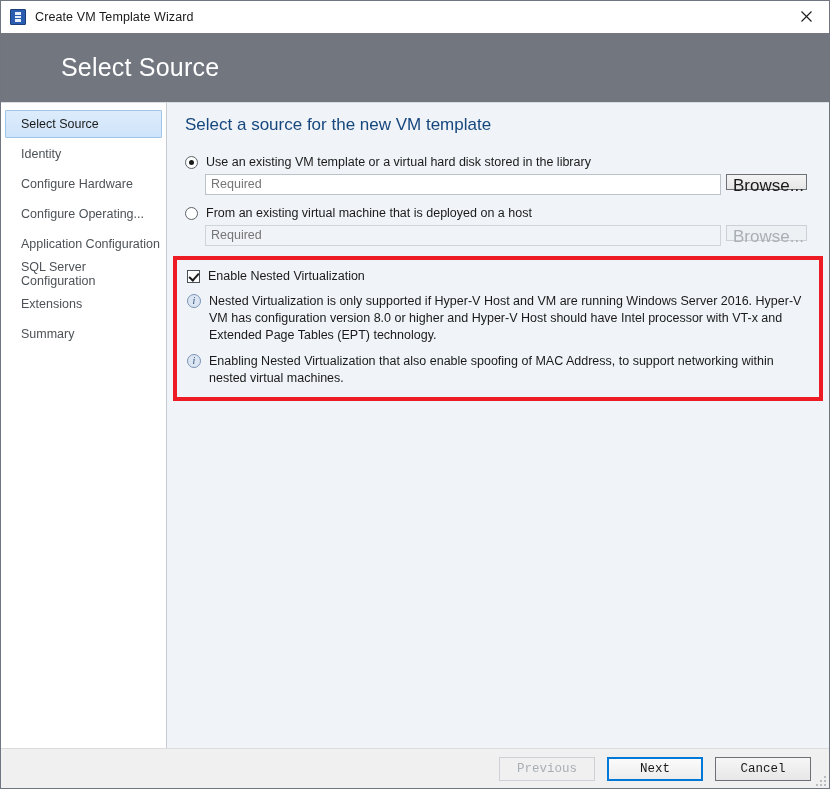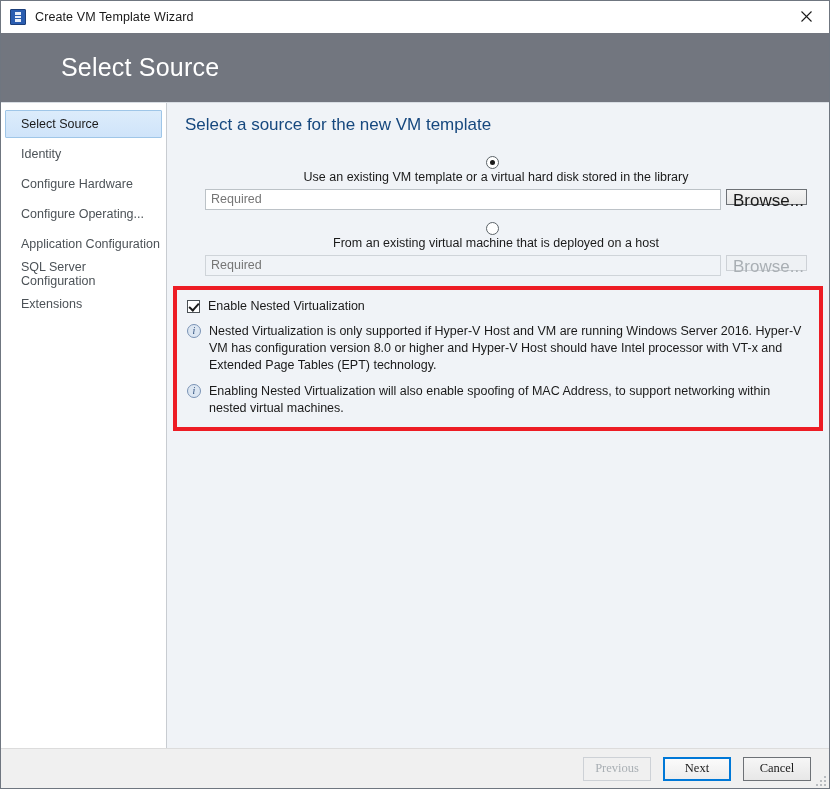--- a/index.html
+++ b/index.html
@@ -146,23 +146,22 @@
   }
   .page-heading {
     font-size: 17px;
     color: #16487e;
     margin: 0 0 19px 0;
     font-weight: 400;
   }
 
   .option-row {
     display: flex;
-    align-items: center;
+    align-items: flex-start;
     margin-bottom: 4px;
-    flex-direction: column;
   }
   .radio {
     width: 13px;
     height: 13px;
     border-radius: 50%;
     border: 1px solid #5b6368;
     background: #ffffff;
     box-sizing: border-box;
     margin-top: 2px;
     margin-right: 8px;
@@ -311,29 +310,29 @@
     background: #f0f0f0;
     border-top: 1px solid #dcdcdc;
     display: flex;
     align-items: center;
     justify-content: flex-end;
     padding-right: 18px;
     box-sizing: border-box;
     position: relative;
   }
   .footer-btn {
-    width: 68px;
+    width: 96px;
     height: 24px;
     margin-left: 12px;
     box-sizing: border-box;
     border: 1px solid #6d7176;
     background: linear-gradient(to bottom, #f6f6f6 0%, #e7e7e7 100%);
     font-size: 12.5px;
     color: #1a1a1a;
-    font-family: Liberation Serif, serif;
+    font-family: Liberation Mono, monospace;
     cursor: default;
   }
   .footer-btn.disabled {
     border: 1px solid #cdd1d6;
     background: #f0f0f0;
     color: #a9afb4;
   }
   .footer-btn.focused {
     border: 2px solid #0078d7;
     background: linear-gradient(to bottom, #fbfbfb 0%, #ededed 100%);
@@ -388,20 +387,23 @@
       </div>
       <div class="nav-item">
         <span>Application Configuration</span>
       </div>
       <div class="nav-item">
         <span>SQL Server Configuration</span>
       </div>
       <div class="nav-item">
         <span>Extensions</span>
       </div>
+      <div class="nav-item">
+        <span>Summary</span>
+      </div>
     </div>
 
     <div class="main">
 
       <h2 class="page-heading">Select a source for the new VM template</h2>
 
       <div class="option-row">
         <span class="radio checked"></span>
         <span class="option-label">Use an existing VM template or a virtual hard disk stored in the library</span>
       </div>
@@ -425,21 +427,21 @@
           <span class="check-label">Enable Nested Virtualization</span>
         </div>
 
         <div class="info-row">
           <span class="info-icon"></span>
           <span class="info-text">Nested Virtualization is only supported if Hyper-V Host and VM are running Windows Server 2016. Hyper-V VM has configuration version 8.0 or higher and Hyper-V Host should have Intel processor with VT-x and Extended Page Tables (EPT) technology.</span>
         </div>
 
         <div class="info-row">
           <span class="info-icon"></span>
-          <span class="info-text">Enabling Nested Virtualization will also enable spoofing of MAC Address, to support networking within nested virtual machines.</span>
+          <span class="info-text">Enabling Nested Virtualization that also enable spoofing of MAC Address, to support networking within nested virtual machines.</span>
         </div>
       </div>
 
     </div>
   </div>
 
   <div class="footer">
     <button class="footer-btn disabled" disabled="">Previous</button>
     <button class="footer-btn focused">Next</button>
     <button class="footer-btn">Cancel</button>

